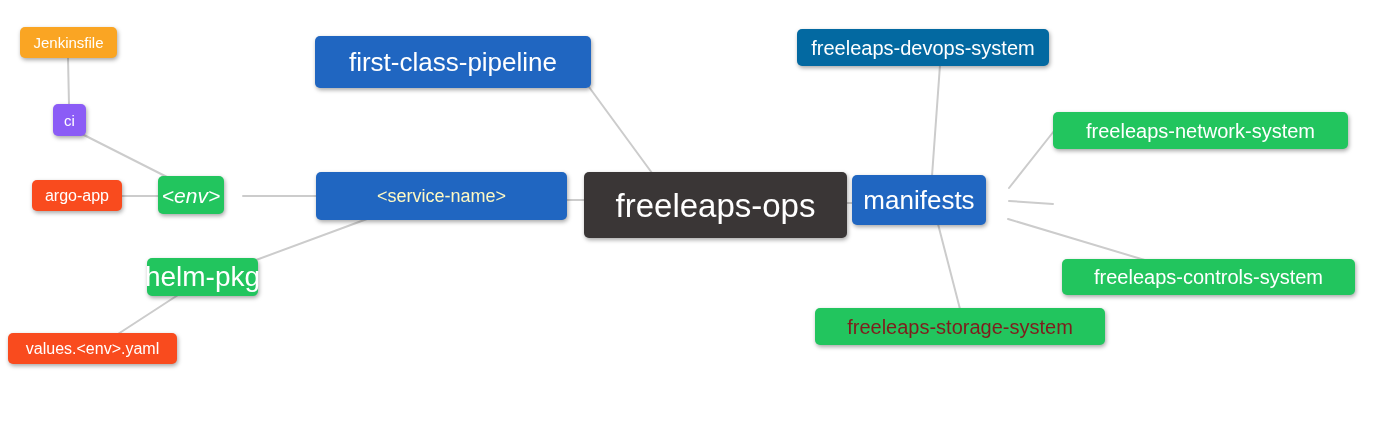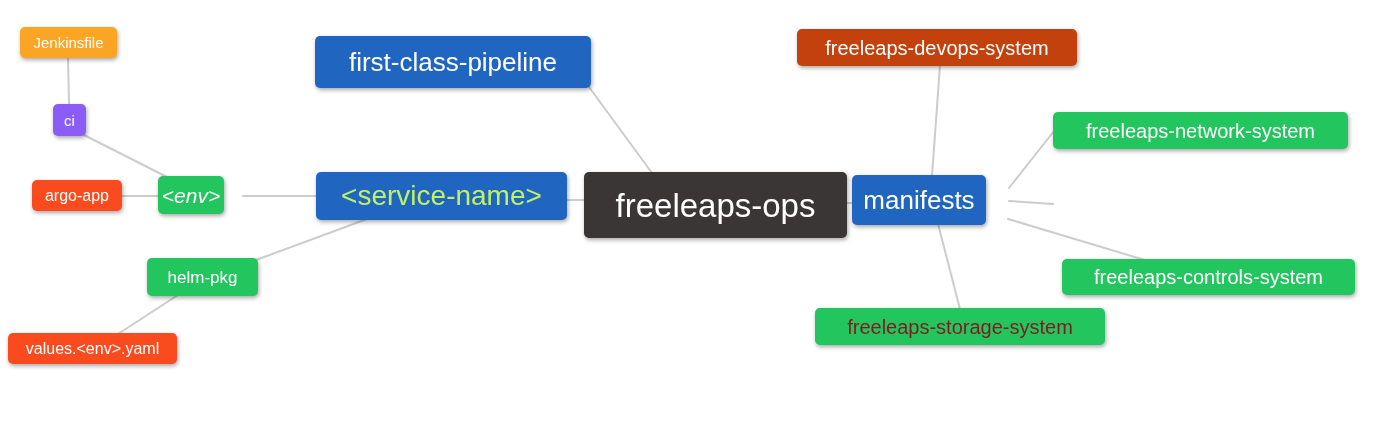--- a/index.html
+++ b/index.html
@@ -63,39 +63,39 @@
     </div>
     <div class="node" style="left: 53px; top: 104px; width: 33px; height: 32px; font-size: 15px; background: #8b5cf6; color: rgb(255, 255, 255);">
       <span>ci</span>
     </div>
     <div class="node" style="left: 32px; top: 180px; width: 90px; height: 31px; font-size: 16px; background: rgb(249, 75, 30); color: rgb(255, 255, 255);">
       <span>argo-app</span>
     </div>
     <div class="node" style="left: 158px; top: 176px; width: 66px; height: 38px; font-size: 21px; background: rgb(34, 197, 94); color: rgb(255, 255, 255); font-style: italic;">
       <span>&lt;env&gt;</span>
     </div>
-    <div class="node" style="left: 147px; top: 258px; width: 111px; height: 38px; font-size: 17px; background: rgb(34, 197, 94); color: rgb(255, 255, 255);">
+    <div class="node" style="left: 147px; top: 258px; width: 111px; height: 38px; font-size: 28px; background: rgb(34, 197, 94); color: rgb(255, 255, 255);">
       <span>helm-pkg</span>
     </div>
     <div class="node" style="left: 8px; top: 333px; width: 169px; height: 31px; font-size: 16px; background: rgb(249, 75, 30); color: rgb(255, 255, 255);">
       <span>values.&lt;env&gt;.yaml</span>
     </div>
     <div class="node" style="left: 315px; top: 36px; width: 276px; height: 52px; font-size: 26px; background: rgb(32, 102, 193); color: rgb(255, 255, 255);">
       <span>first-class-pipeline</span>
     </div>
-    <div class="node" style="left: 316px; top: 172px; width: 251px; height: 48px; font-size: 28px; background: rgb(32, 102, 193); color: #bef264; text-align: center;">
+    <div class="node" style="left: 316px; top: 172px; width: 251px; height: 48px; font-size: 18px; background: rgb(32, 102, 193); color: #fef9c3; text-align: center;">
       <span>&lt;service-name&gt;</span>
     </div>
     <div class="node" style="left: 584px; top: 172px; width: 263px; height: 66px; font-size: 33px; background: rgb(58, 54, 54); color: rgb(255, 255, 255);">
       <span>freeleaps-ops</span>
     </div>
     <div class="node" style="left: 852px; top: 175px; width: 134px; height: 50px; font-size: 26px; background: rgb(32, 102, 193); color: rgb(255, 255, 255);">
       <span>manifests</span>
     </div>
-    <div class="node" style="left: 797px; top: 29px; width: 280px; height: 37px; font-size: 20px; background: #c2410c; color: rgb(255, 255, 255);">
+    <div class="node" style="left: 797px; top: 29px; width: 252px; height: 37px; font-size: 20px; background: #0369a1; color: rgb(255, 255, 255);">
       <span>freeleaps-devops-system</span>
     </div>
     <div class="node" style="left: 1053px; top: 112px; width: 295px; height: 37px; font-size: 20px; background: rgb(34, 197, 94); color: rgb(255, 255, 255);">
       <span>freeleaps-network-system</span>
     </div>
     <div class="node" style="left: 1062px; top: 259px; width: 293px; height: 36px; font-size: 20px; background: rgb(34, 197, 94); color: rgb(255, 255, 255);">
       <span>freeleaps-controls-system</span>
     </div>
     <div class="node" style="left: 815px; top: 308px; width: 290px; height: 37px; font-size: 20px; background: rgb(34, 197, 94); color: #7f1d1d;">
       <span>freeleaps-storage-system</span>

